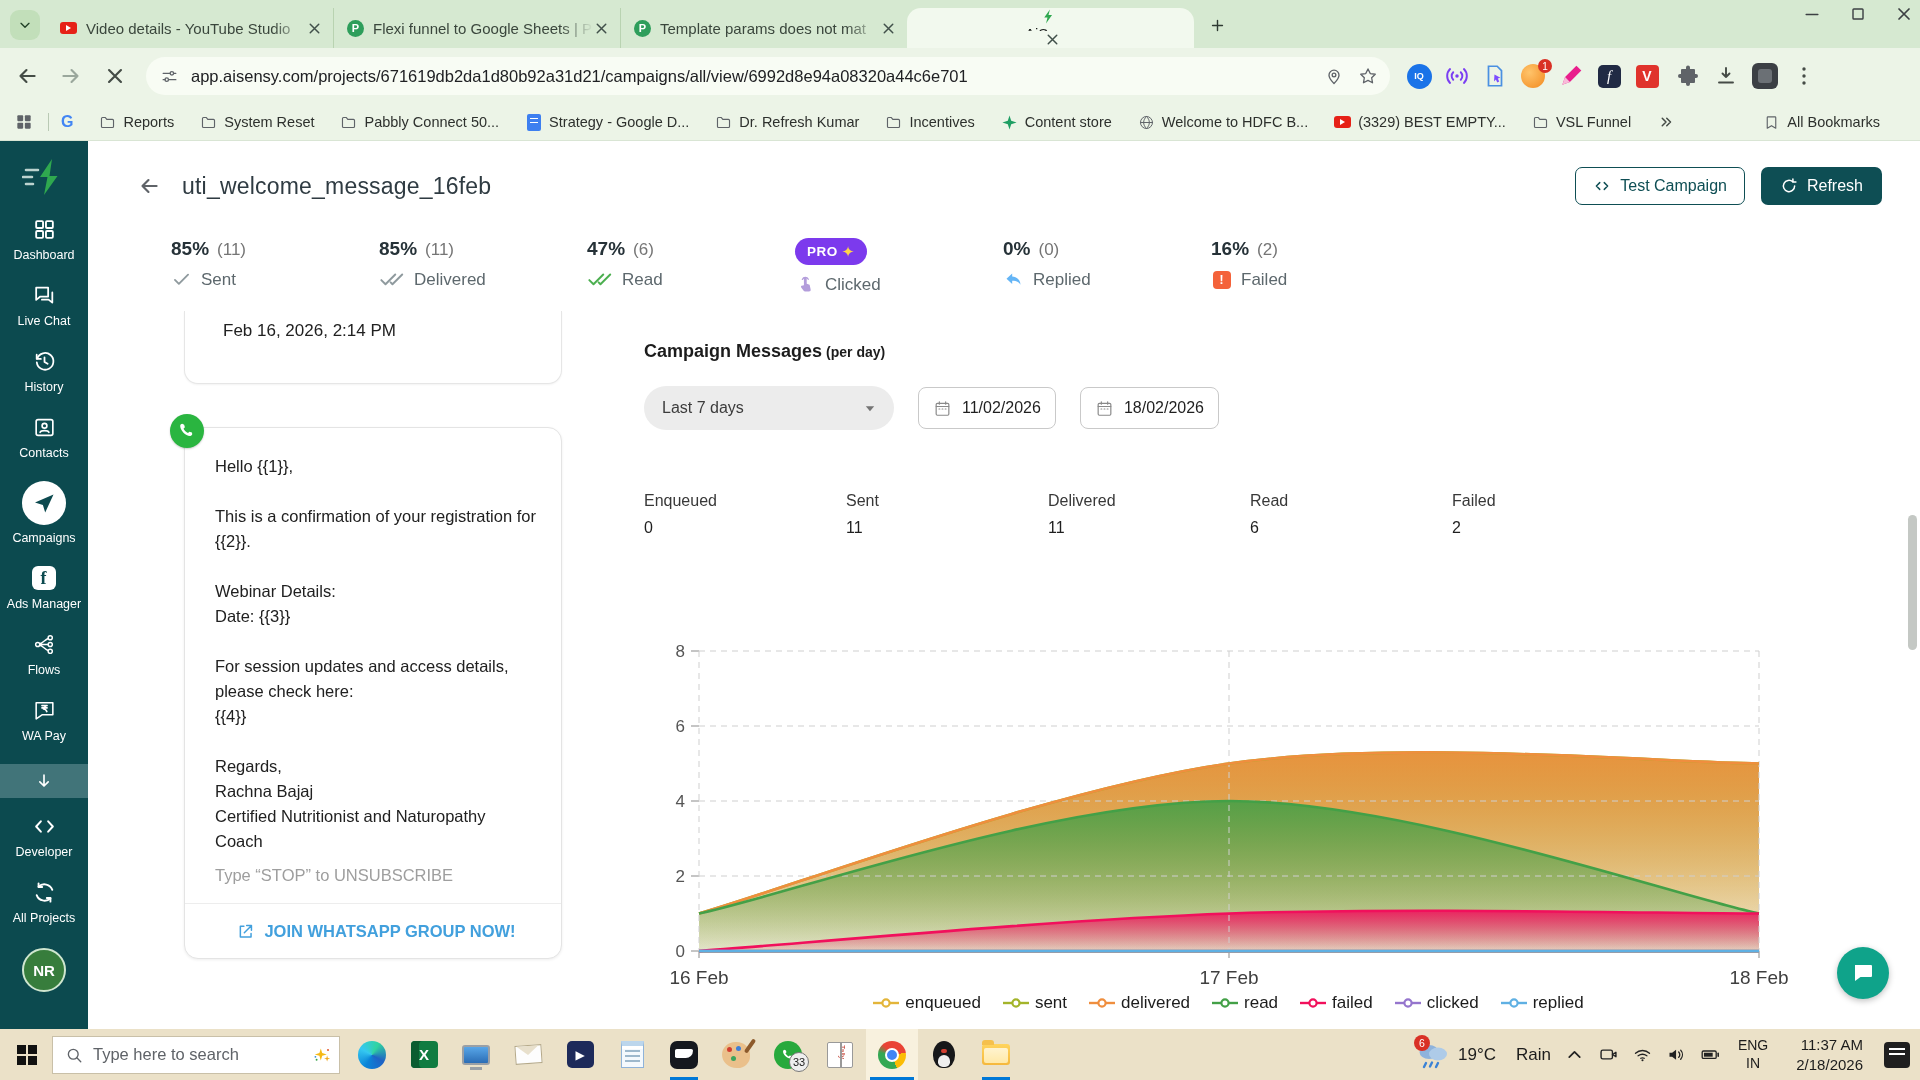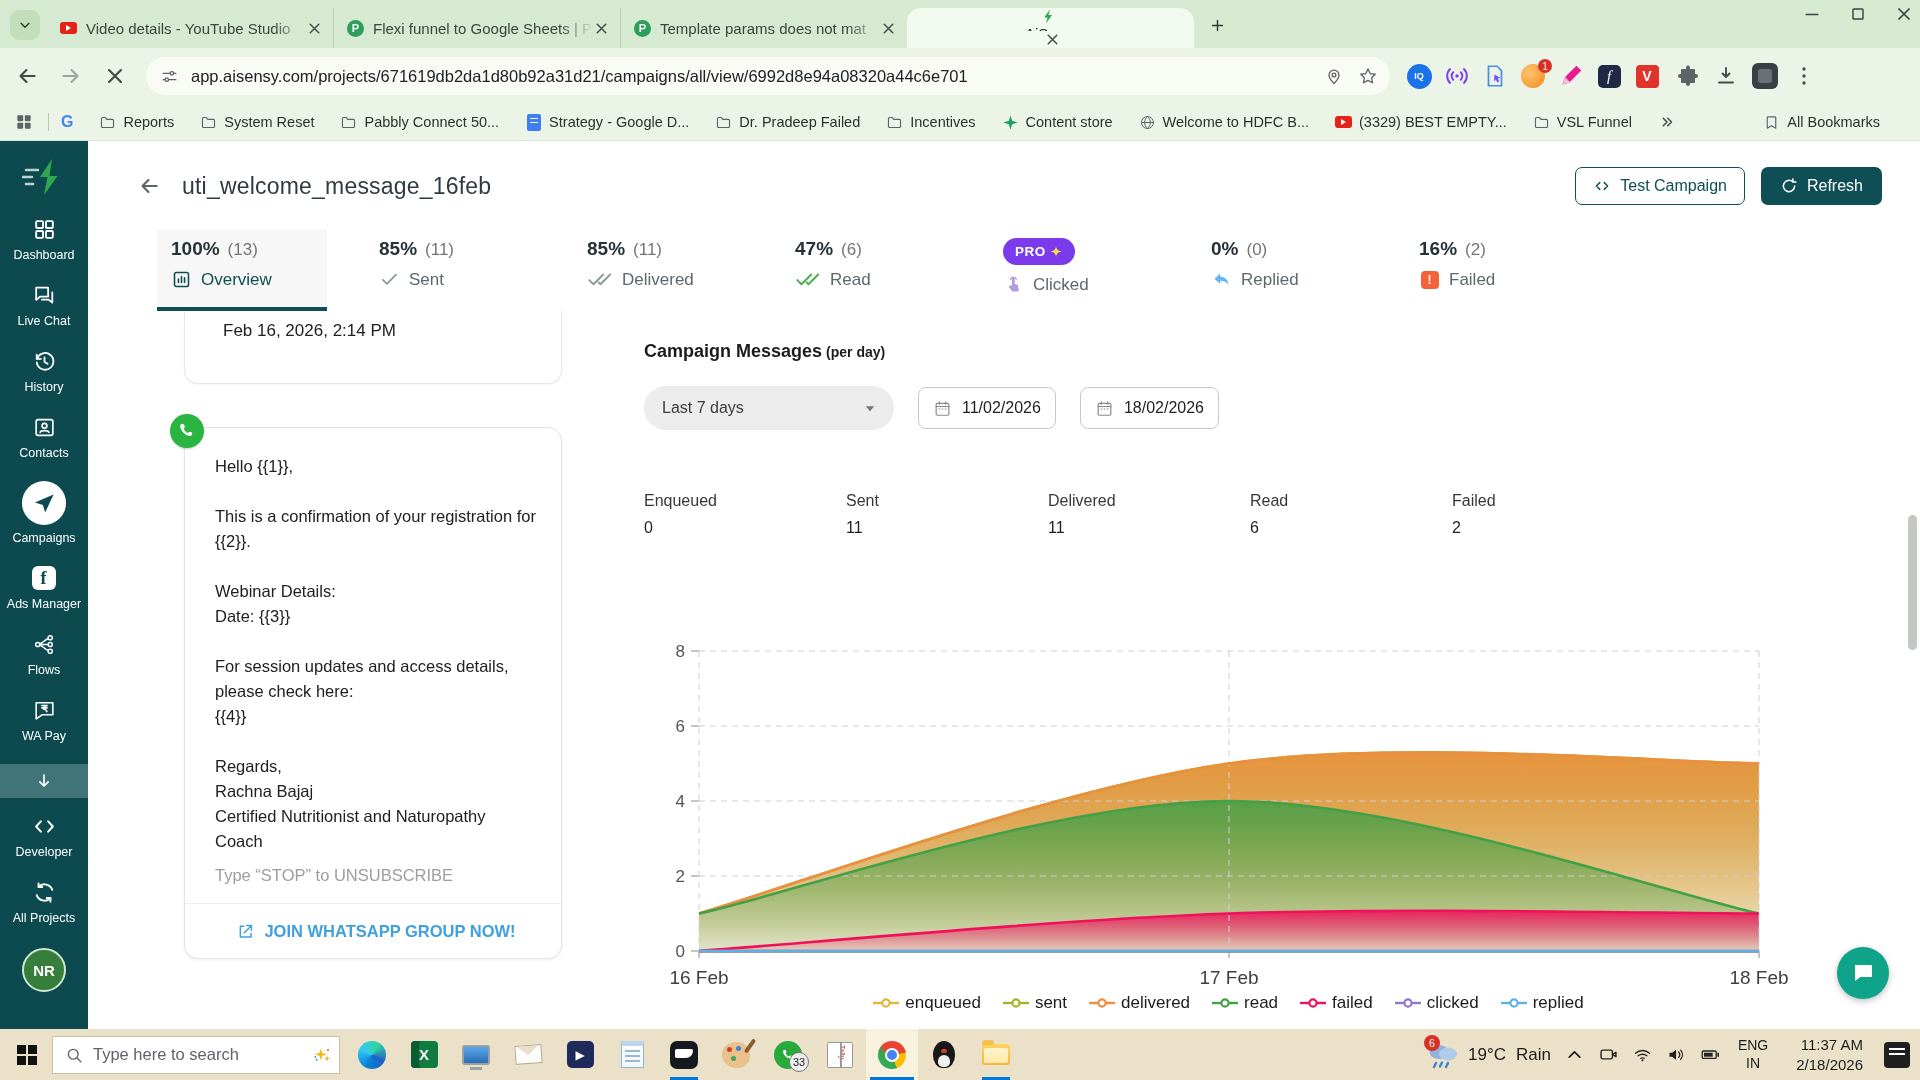--- a/index.html
+++ b/index.html
@@ -164,21 +164,21 @@
   .tuxx{width:22px;height:27px;background:#17181a;border-radius:50% 50% 45% 45%;position:relative;}
   .tuxx::before{content:"";position:absolute;left:5px;bottom:1px;width:12px;height:12px;background:#efefef;border-radius:50% 50% 40% 40%;}
   .tuxx::after{content:"";position:absolute;left:8px;top:8px;width:6px;height:4px;background:#d23f31;border-radius:2px;}
   .expx{width:28px;height:21px;background:linear-gradient(#ffd45e,#f5b83d);border-radius:3px;position:relative;}
   .expx::before{content:"";position:absolute;left:0;top:-4px;width:12px;height:5px;background:#f5c04d;border-radius:3px 3px 0 0;}
   .expx::after{content:"";position:absolute;left:2px;top:4px;right:2px;bottom:2px;background:linear-gradient(#fff3cf,#ffe9a8);border-radius:2px;}
   .tray{margin-left:auto;display:flex;align-items:center;gap:13px;}
   .weather{display:flex;align-items:center;gap:8px;}
   .wicon{width:34px;height:32px;position:relative;}
   .wbadge{position:absolute;top:-4px;left:-2px;background:#d93025;color:#fff;font-size:10.5px;width:16px;height:16px;border-radius:50%;display:flex;align-items:center;justify-content:center;}
-  .wtxt{font-size:17px;color:#1c1c1c;display:flex;gap:10px;}
+  .wtxt{font-size:17px;color:#1c1c1c;display:flex;gap:20px;}
   .trayic{width:21px;height:21px;color:#222;}
   .lang{font-size:14px;color:#1c1c1c;text-align:center;line-height:1.25;margin-left:4px;}
   .clock{font-size:15px;color:#1c1c1c;text-align:right;line-height:1.3;margin-left:15px;}
   .notifx{width:26px;height:26px;border-radius:4px;background:#1f1f1f;position:relative;margin-left:8px;margin-right:4px;}
   .notifx::after{content:"";position:absolute;left:5px;right:5px;top:6px;height:10px;background:repeating-linear-gradient(#fff 0 2px,transparent 2px 5px);}
 </style>
 </head>
 <body>
 
 <div class="chrome-top">
@@ -399,21 +399,21 @@
             <span class="docs-ic"></span>
           </span>
           <span>Strategy - Google D...</span>
         </span>
         <span class="bm">
           <span class="bic ic">
             <svg viewBox="0 0 24 24" fill="none" stroke="currentColor" stroke-width="1.6" stroke-linecap="round" stroke-linejoin="round">
               <path d="M3.5 6.5A1.5 1.5 0 0 1 5 5h4l2 2.5h8A1.5 1.5 0 0 1 20.5 9v8.5A1.5 1.5 0 0 1 19 19H5a1.5 1.5 0 0 1-1.5-1.5z"></path>
             </svg>
           </span>
-          <span>Dr. Pradeep Failed</span>
+          <span>Dr. Refresh Kumar</span>
         </span>
         <span class="bm">
           <span class="bic ic">
             <svg viewBox="0 0 24 24" fill="none" stroke="currentColor" stroke-width="1.6" stroke-linecap="round" stroke-linejoin="round">
               <path d="M3.5 6.5A1.5 1.5 0 0 1 5 5h4l2 2.5h8A1.5 1.5 0 0 1 20.5 9v8.5A1.5 1.5 0 0 1 19 19H5a1.5 1.5 0 0 1-1.5-1.5z"></path>
             </svg>
           </span>
           <span>Incentives</span>
         </span>
         <span class="bm">
@@ -603,35 +603,20 @@
               <svg viewBox="0 0 24 24" fill="none" stroke="currentColor" stroke-width="2" stroke-linecap="round" stroke-linejoin="round">
                 <path d="M19.5 12a7.5 7.5 0 1 1-2.5-5.6"></path>
                 <path d="M17.2 2.6v4h4"></path>
               </svg>
             </span>
             <span>Refresh</span>
           </button>
       </span>
     </div>
     <div class="stats-tabs" id="statstabs">
-        <div class="stab sel">
-          <span class="stab-top">
-            <span class="stab-val">100%</span>
-            <span class="stab-cnt">(13)</span>
-          </span>
-          <span class="stab-bot">
-            <span class="stab-ic teal">
-              <svg viewBox="0 0 24 24" fill="none" stroke="currentColor" stroke-width="1.8" stroke-linecap="round" stroke-linejoin="round">
-                <rect x="4" y="4" width="16" height="16" rx="2"></rect>
-                <path d="M8.5 15.5v-4M12 15.5v-7M15.5 15.5v-5.5"></path>
-              </svg>
-            </span>
-            <span>Overview</span>
-          </span>
-        </div>
         <div class="stab">
           <span class="stab-top">
             <span class="stab-val">85%</span>
             <span class="stab-cnt">(11)</span>
           </span>
           <span class="stab-bot">
             <span class="stab-ic gray">
               <svg viewBox="0 0 24 24" fill="none" stroke="currentColor" stroke-width="2.1" stroke-linecap="round" stroke-linejoin="round">
                 <path d="M4.5 12.5l4.5 4.5L19.5 6.5"></path>
               </svg>

